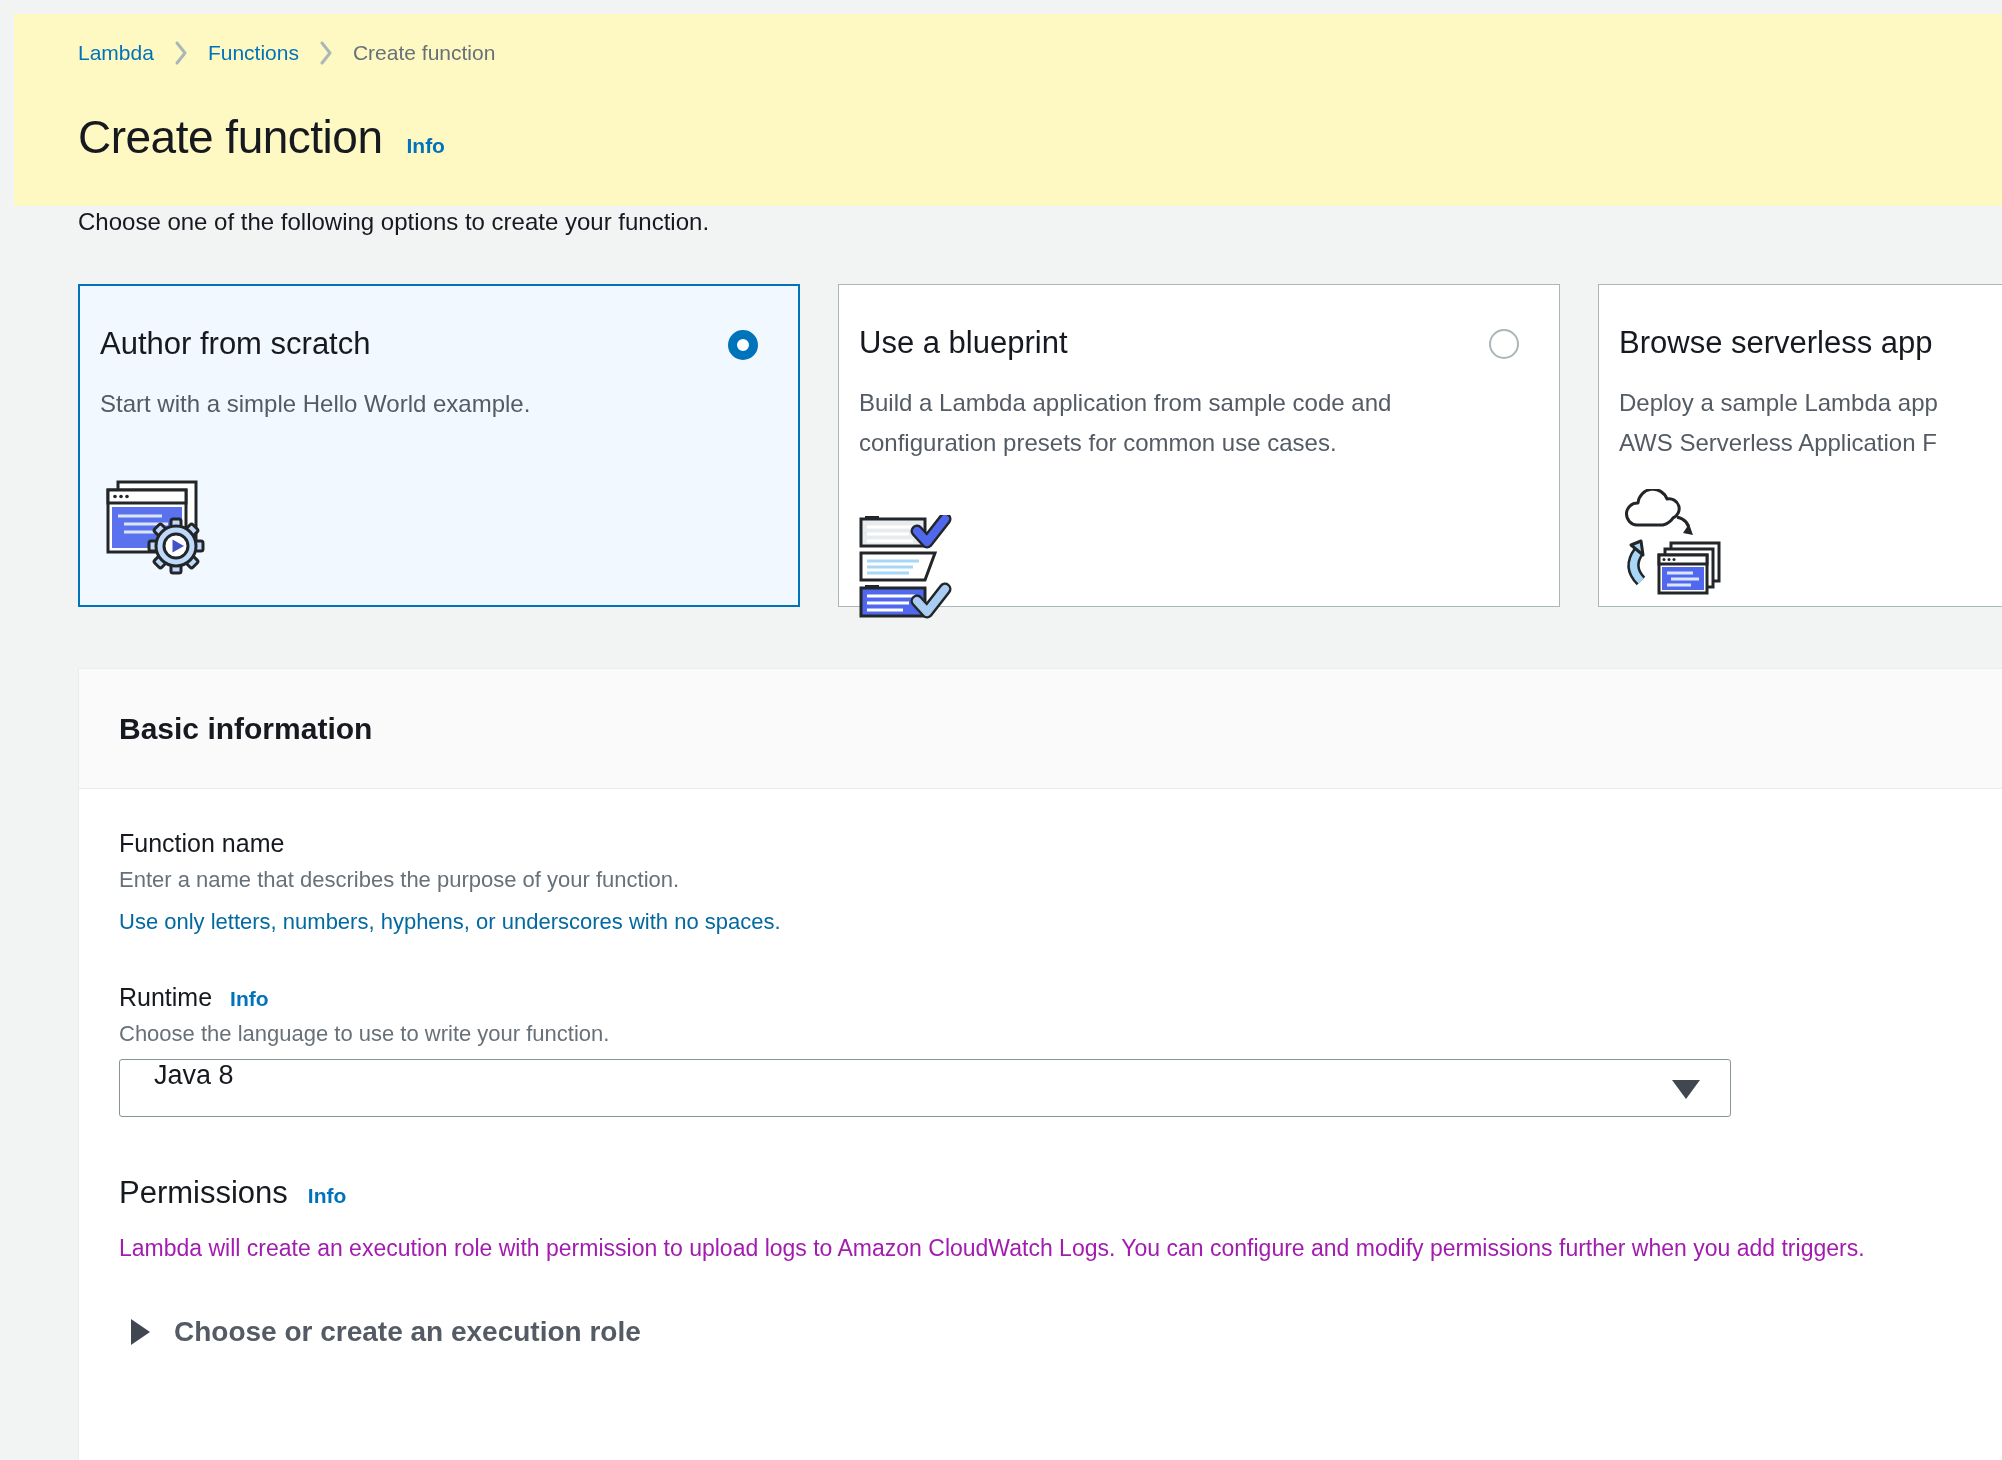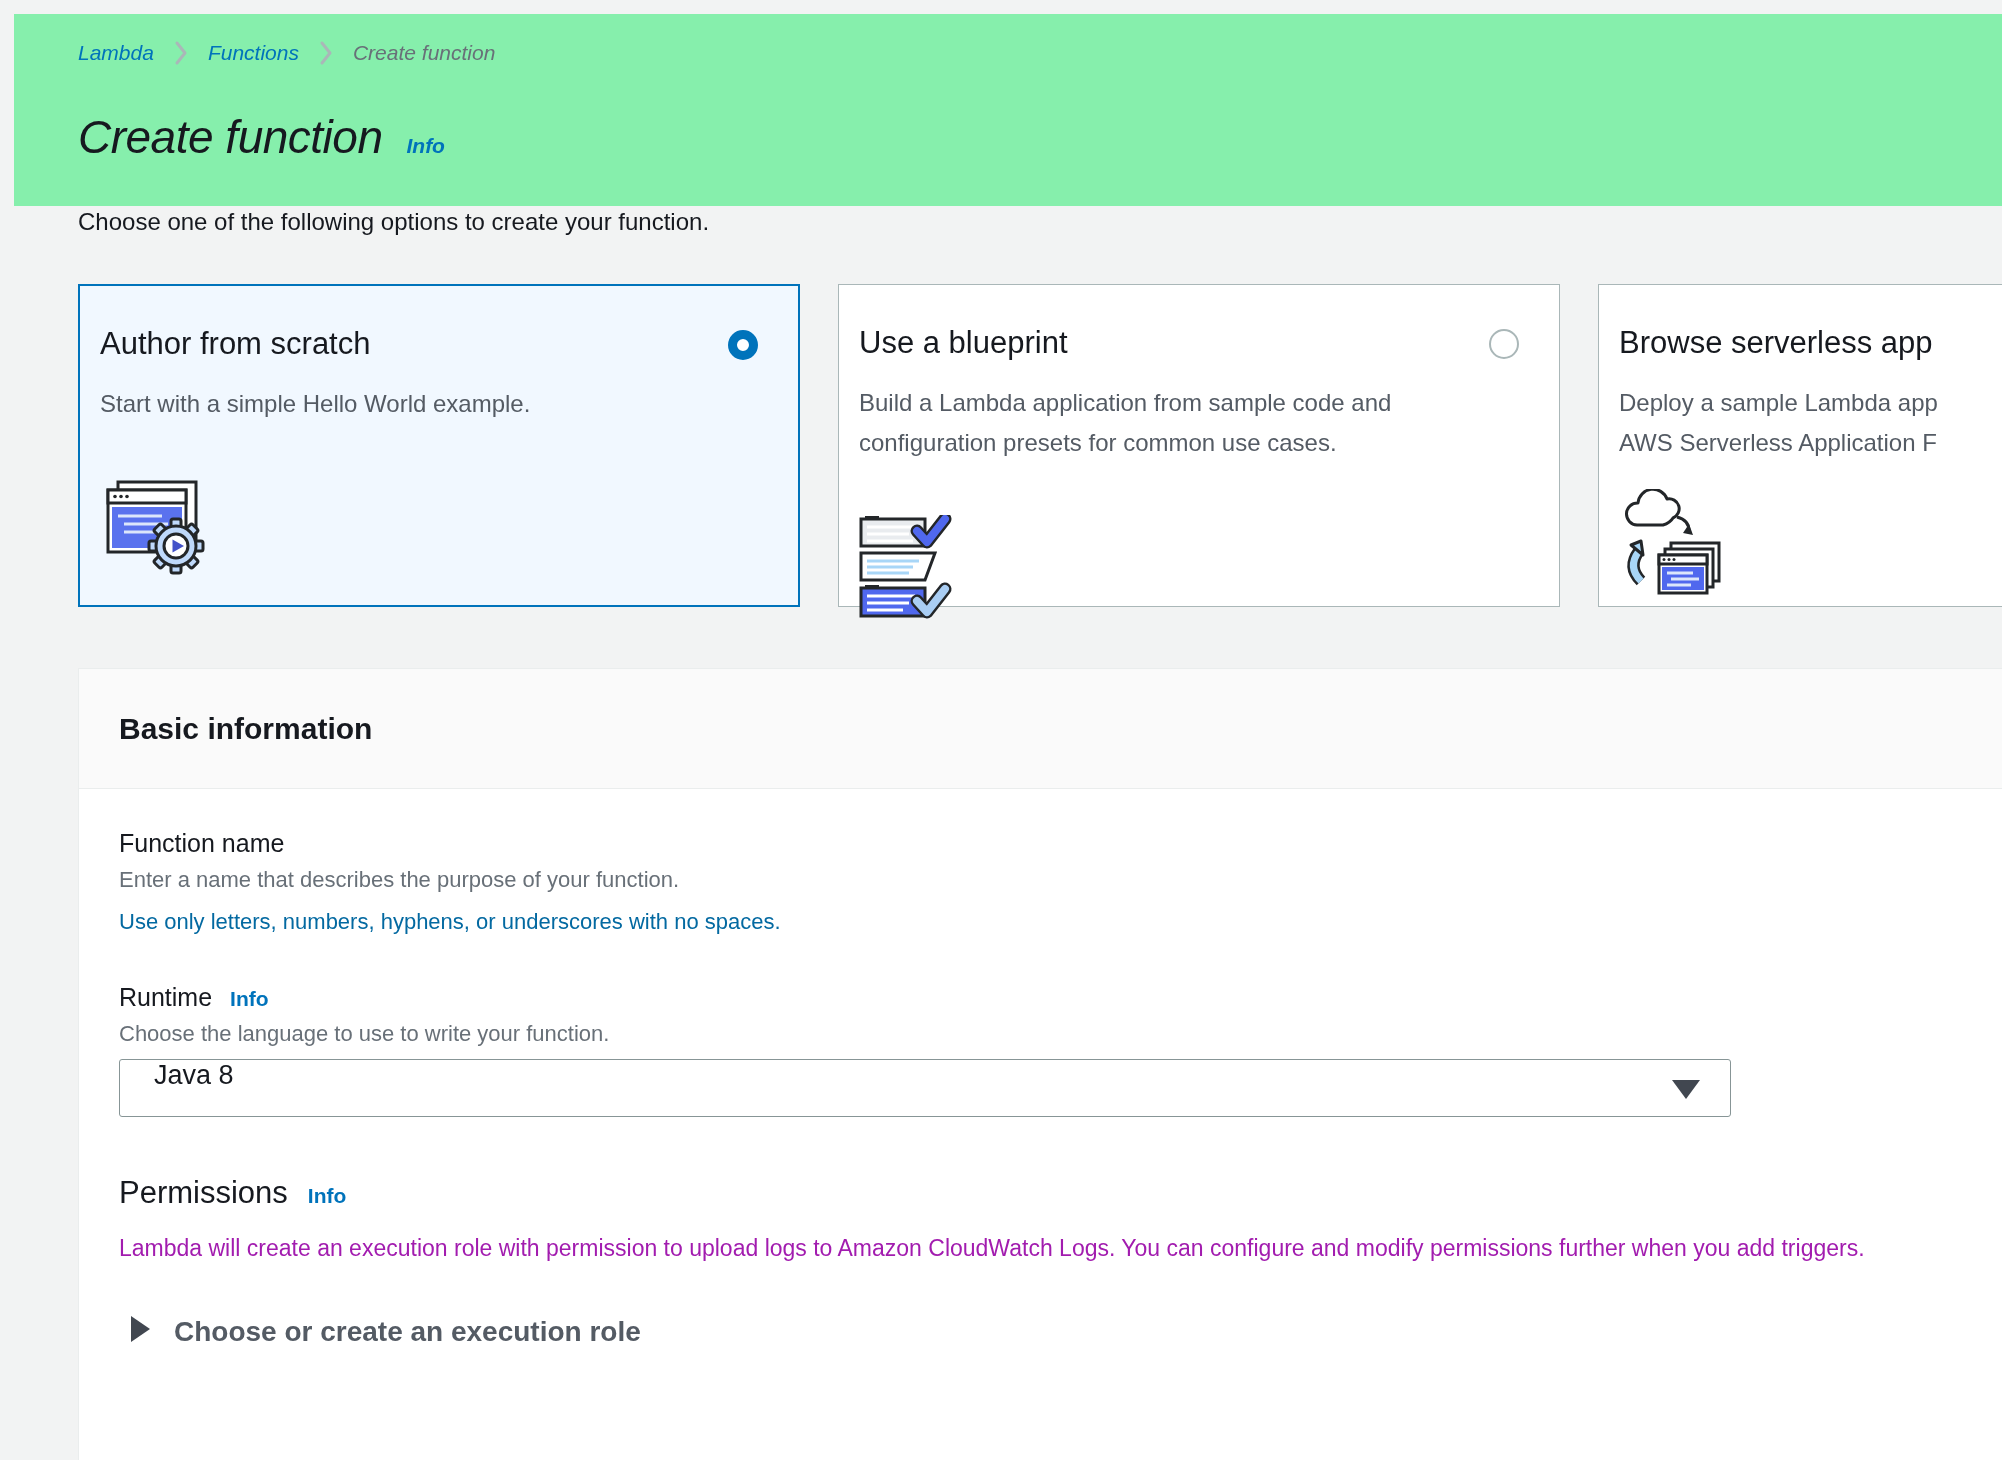--- a/index.html
+++ b/index.html
@@ -8,22 +8,21 @@
     position:relative;
     background:#f2f3f3;
     font-family:"Liberation Sans", sans-serif;
     color:#16191f;
     overflow:hidden;
   }
 
   
   .header-panel {
     position:absolute; left:14px; top:14px; right:0; height:192px;
-    background:#86efac;
-    font-style:italic;
+    background:#fef9c3;
   }
   .breadcrumb {
     position:absolute; left:64px; top:26px;
     display:flex; align-items:center; gap:20px;
     font-size:21px;
   }
   .crumb-link { color:#0073bb; cursor:pointer; text-decoration:none; }
   .crumb-current { color:#687078; }
   .crumb-chevron { display:inline-block; width:14px; height:26px; }
   .title-row {
@@ -124,21 +123,21 @@
     width:0; height:0;
     border-left:14px solid transparent;
     border-right:14px solid transparent;
     border-top:19px solid #414750;
   }
 
   .section-heading-row { display:flex; align-items:baseline; gap:20px; margin-top:58px; }
   .section-heading { font-size:31px; font-weight:400; color:#16191f; }
   .perm-paragraph { margin-top:24px; font-size:23px; color:#a21caf; white-space:nowrap; }
 
-  .expander { margin-top:54px; display:flex; gap:24px; cursor:pointer;padding-left:12px; }
+  .expander { margin-top:54px; display:flex; align-items:center; gap:24px; cursor:pointer;padding-left:12px; }
   .expander-triangle {
     width:0; height:0;
     border-top:13px solid transparent;
     border-bottom:13px solid transparent;
     border-left:19px solid #414750;
   }
   .expander-label { font-size:28px; font-weight:700; color:#545b64; }
 </style>
 </head>
 <body>

